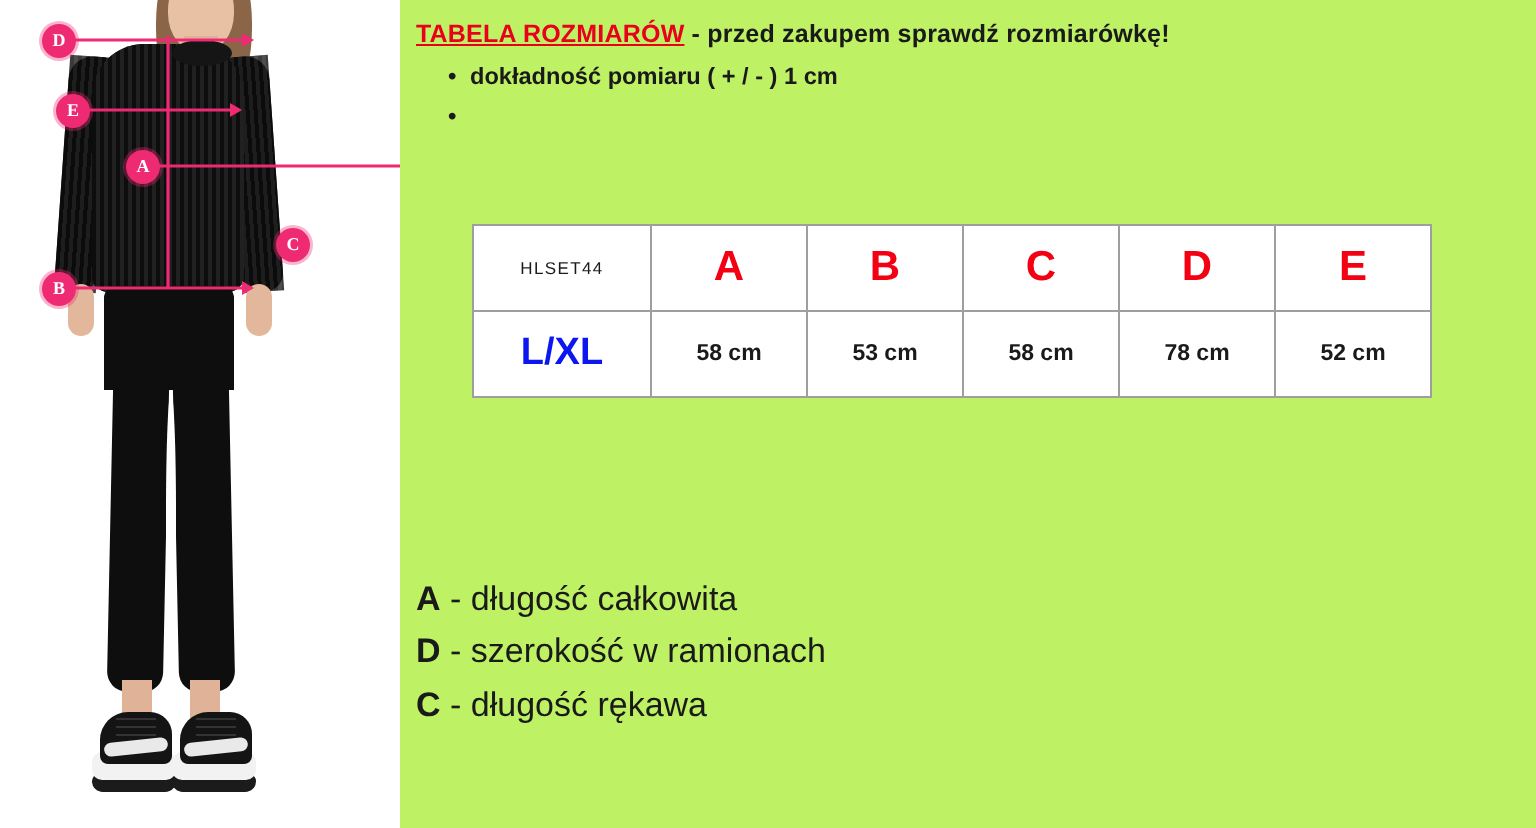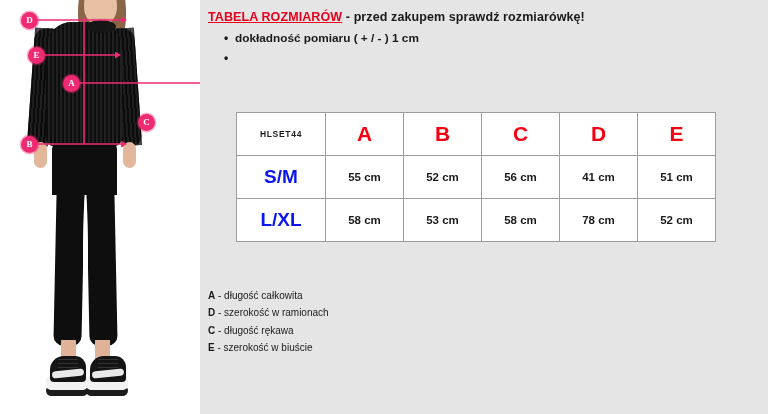--- a/index.html
+++ b/index.html
@@ -209,21 +209,21 @@
     z-index: 4;
   }
 
   
   #content-panel {
     position: absolute;
     left: 200px;
     top: 0;
     width: 568px;
     height: 414px;
-    background: #e5e5e5;
+    background: #bef264;
   }
 
   #header-block {
     position: absolute;
     left: 8px;
     top: 10px;
     width: 556px;
   }
   #title-line {
     font-size: 12.5px;
@@ -265,21 +265,21 @@
     text-align: center;
     vertical-align: middle;
     background: #ffffff;
   }
   #size-table tr { height: 43px; }
   .col-size  { width: 86px; }
   .col-meas  { width: 75px; }
 
   .cell-code {
     font-size: 8.5px;
-    font-weight: bold;
+    font-weight: normal;
     color: #1a1a1a;
     letter-spacing: .7px;
     margin-top: 44px;
   }
   .cell-letter {
     font-size: 21px;
     font-weight: bold;
     color: #f40013;
     font-family: "Liberation Sans", sans-serif;
   }
@@ -295,21 +295,21 @@
   }
 
   
   #legend {
     position: absolute;
     left: 8px;
     top: 290px;
     width: 400px;
   }
   .legend-row {
-    font-size: 10px;
+    font-size: 17px;
     color: #1a1a1a;
     margin-bottom: 6.4px;
     white-space: nowrap;
   }
   .legend-key {
     font-weight: bold;
   }
 </style>
 </head>
 <body>
@@ -409,37 +409,28 @@
     <tbody>
       <tr>
         <td class="col-size cell-code">HLSET44</td>
         <td class="col-meas cell-letter">A</td>
         <td class="col-meas cell-letter">B</td>
         <td class="col-meas cell-letter">C</td>
         <td class="col-meas cell-letter">D</td>
         <td class="col-meas cell-letter">E</td>
       </tr>
       <tr>
-        <td class="cell-sizename">S/M</td>
-        <td class="cell-value">55 cm</td>
-        <td class="cell-value">52 cm</td>
-        <td class="cell-value">56 cm</td>
-        <td class="cell-value">41 cm</td>
-        <td class="cell-value">51 cm</td>
-      </tr>
-      <tr>
         <td class="cell-sizename">L/XL</td>
         <td class="cell-value">58 cm</td>
         <td class="cell-value">53 cm</td>
         <td class="cell-value">58 cm</td>
         <td class="cell-value">78 cm</td>
         <td class="cell-value">52 cm</td>
       </tr>
     </tbody>
   </table>
 
   <div id="legend">
     <div class="legend-row"><span class="legend-key">A</span><span> - długość całkowita</span></div>
     <div class="legend-row"><span class="legend-key">D</span><span> - szerokość w ramionach</span></div>
     <div class="legend-row"><span class="legend-key">C</span><span> - długość rękawa</span></div>
-    <div class="legend-row"><span class="legend-key">E</span><span> - szerokość w biuście</span></div>
   </div>
 </div>
 
 </body></html>

